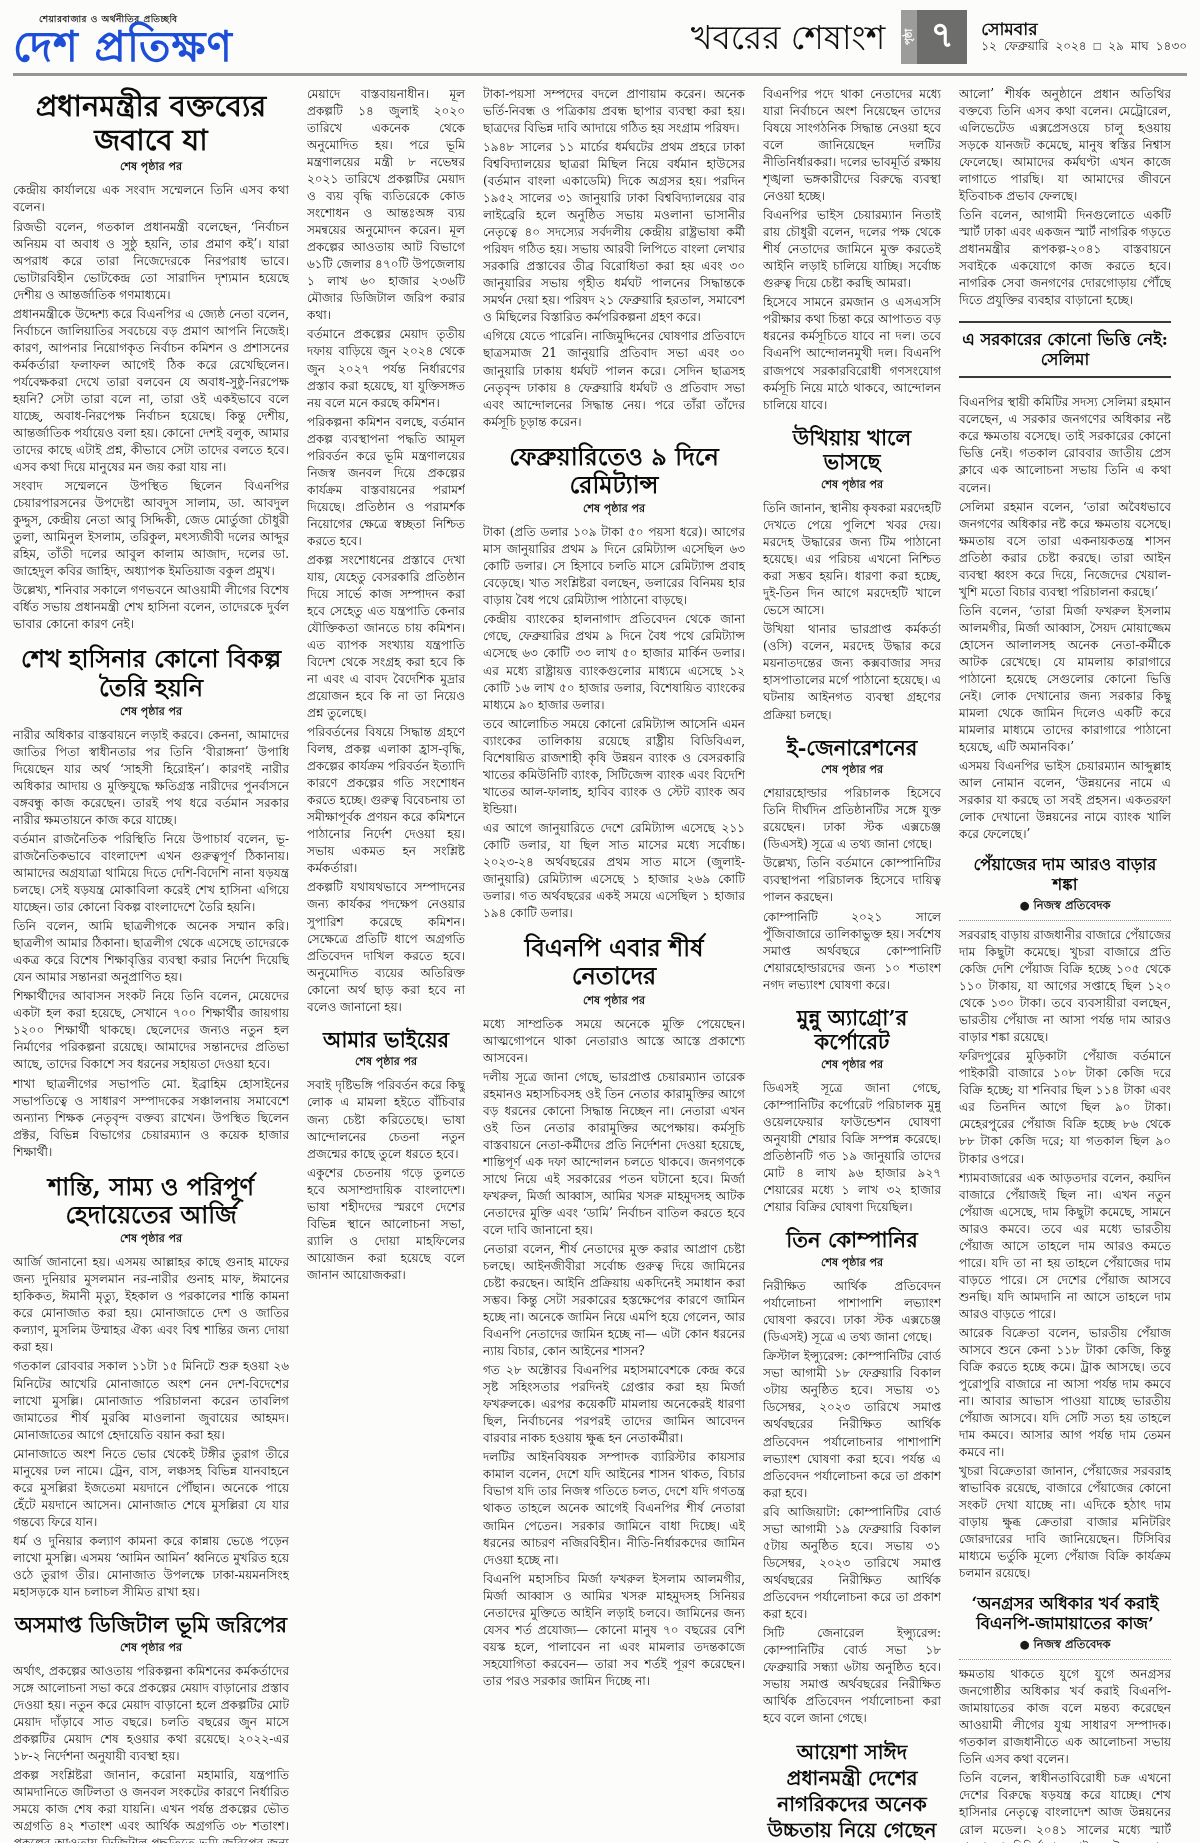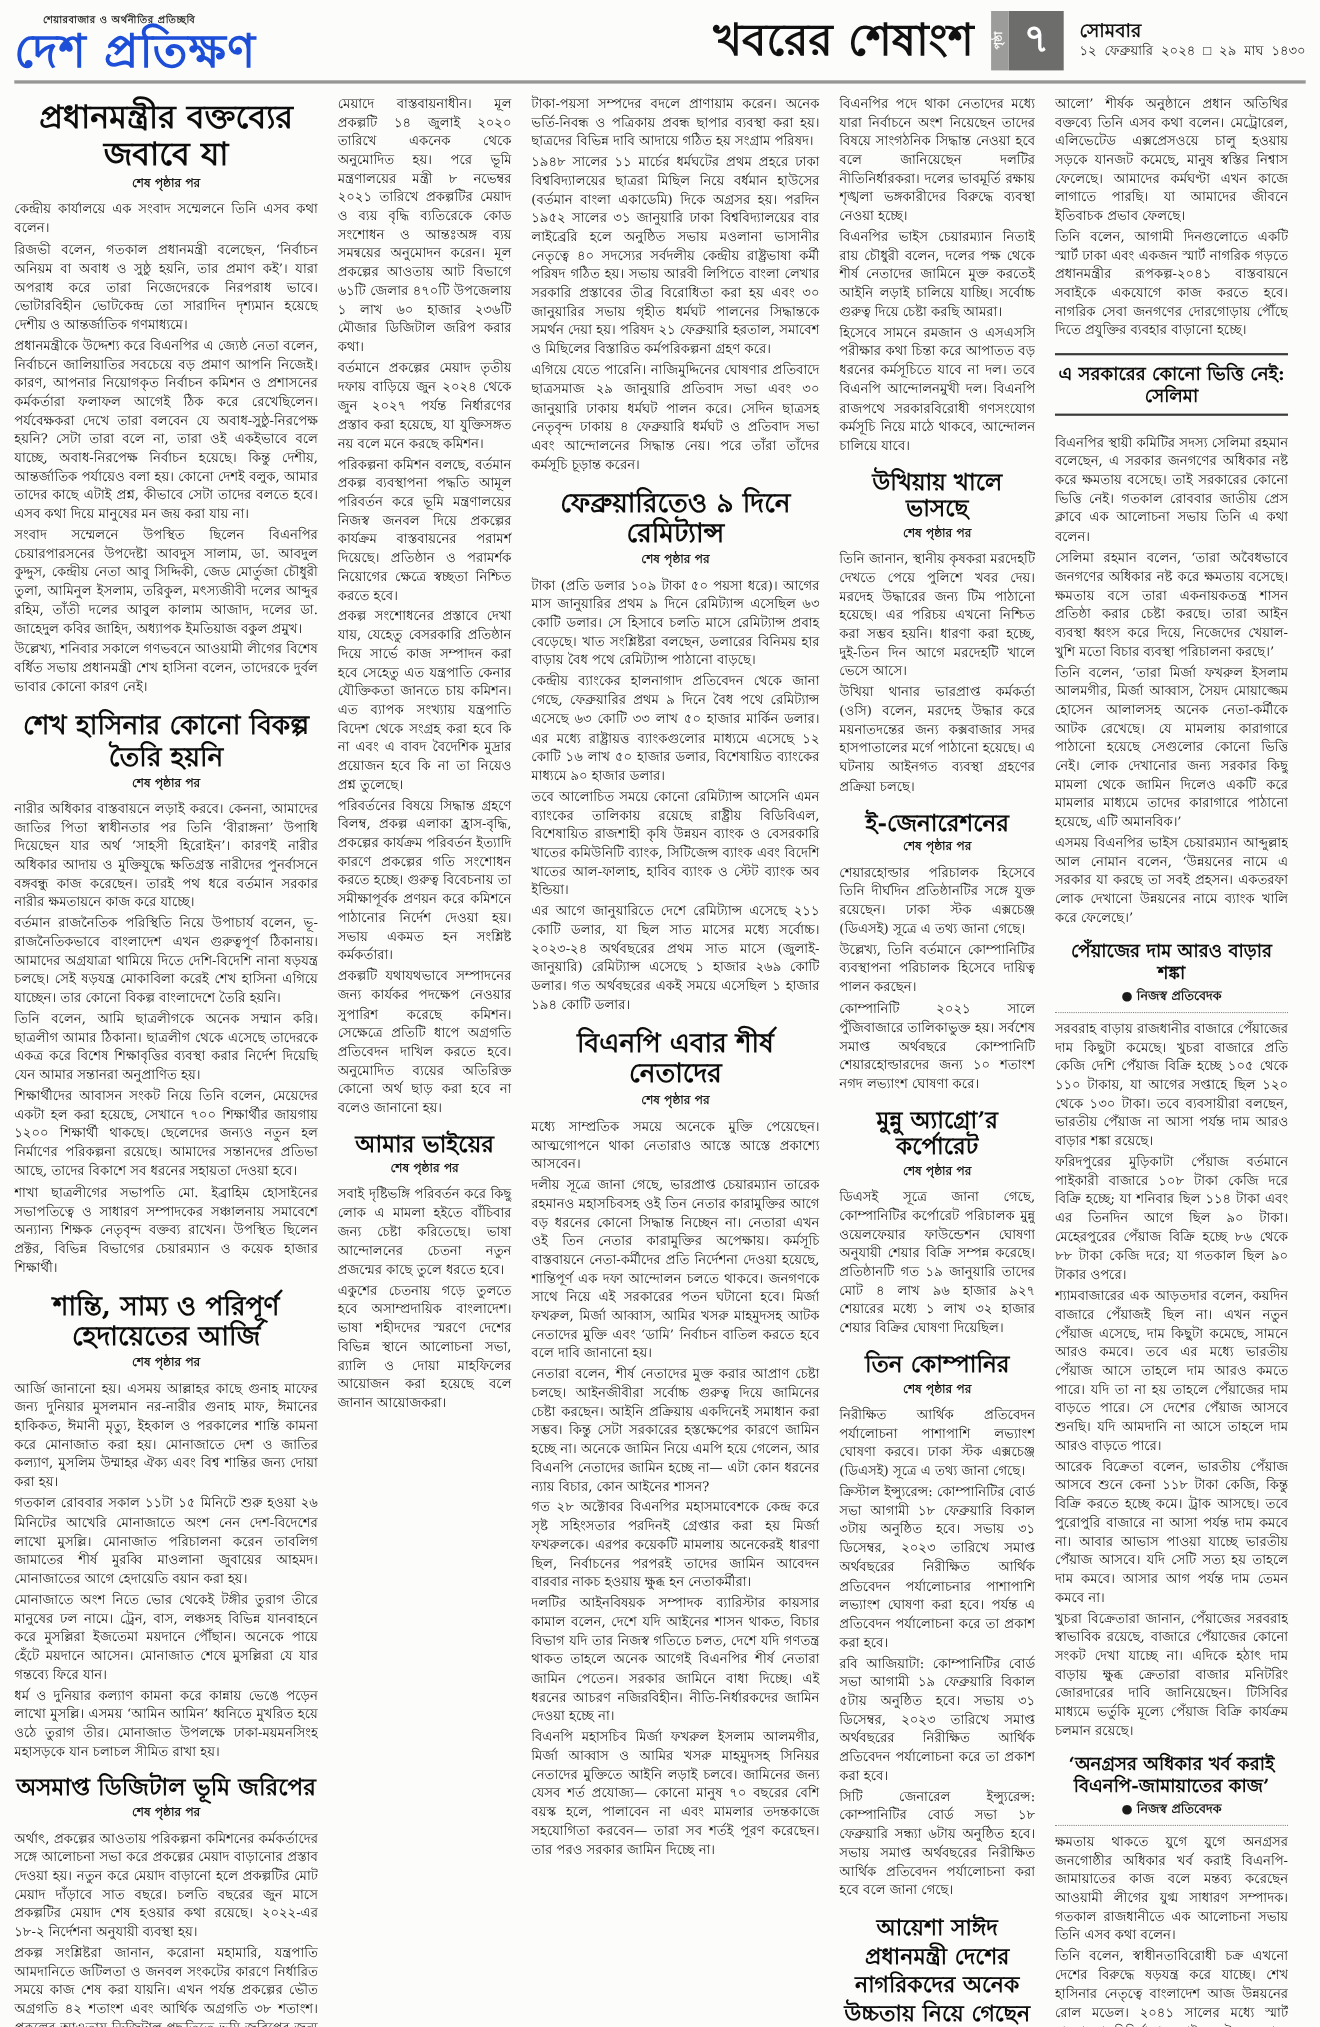--- a/index.html
+++ b/index.html
@@ -9,21 +9,21 @@
     padding:10px 13px 0 13px;
     font-family:"DejaVu Serif", serif;
   }
   
   .masthead{display:flex; align-items:flex-end;}
   .brand{display:flex; flex-direction:column; line-height:1;}
   .brand .tagline{font-size:9px; font-weight:bold; color:#2a2a2a; margin-left:26px; margin-bottom:2px; letter-spacing:.5px;}
   .brand .logo{font-size:42px; font-weight:900; letter-spacing:1px; color:#1d4ed8;}
   .mast-spacer{flex:1;}
   .mast-right{display:flex; align-items:center; gap:10px; padding-bottom:4px;}
-  .section-title{font-size:40px; font-weight:700; color:#111; line-height:1; margin-right:6px;}
+  .section-title{font-size:33px; font-weight:400; color:#111; line-height:1; margin-right:6px;}
   .page-tab{display:flex; height:54px;}
   .page-tab .page-label{
     writing-mode:vertical-rl; transform:rotate(180deg);
     background:#9c9c9a; color:#fff; font-size:10px; font-weight:bold;
     display:flex; align-items:center; justify-content:center; width:16px;
   }
   .page-tab .page-num{
     background:#6d6d6b; color:#fff; width:50px; display:flex;
     align-items:center; justify-content:center; font-size:36px; font-weight:bold;
   }
@@ -141,21 +141,21 @@
             <p>একুশের চেতনায় গড়ে তুলতে হবে অসাম্প্রদায়িক বাংলাদেশ। ভাষা শহীদদের স্মরণে দেশের বিভিন্ন স্থানে আলোচনা সভা, র‌্যালি ও দোয়া মাহফিলের আয়োজন করা হয়েছে বলে জানান আয়োজকরা।</p>
           </div>
       </article>
     </section>
 
     <section class="col c3">
       <article class="cont">
         <div class="body">
             <p>টাকা-পয়সা সম্পদের বদলে প্রাণায়াম করেন। অনেক ভর্তি-নিবন্ধ ও পত্রিকায় প্রবন্ধ ছাপার ব্যবস্থা করা হয়। ছাত্রদের বিভিন্ন দাবি আদায়ে গঠিত হয় সংগ্রাম পরিষদ।</p>
             <p>১৯৪৮ সালের ১১ মার্চের ধর্মঘটের প্রথম প্রহরে ঢাকা বিশ্ববিদ্যালয়ের ছাত্ররা মিছিল নিয়ে বর্ধমান হাউসের (বর্তমান বাংলা একাডেমি) দিকে অগ্রসর হয়। পরদিন ১৯৫২ সালের ৩১ জানুয়ারি ঢাকা বিশ্ববিদ্যালয়ের বার লাইব্রেরি হলে অনুষ্ঠিত সভায় মওলানা ভাসানীর নেতৃত্বে ৪০ সদস্যের সর্বদলীয় কেন্দ্রীয় রাষ্ট্রভাষা কর্মী পরিষদ গঠিত হয়। সভায় আরবী লিপিতে বাংলা লেখার সরকারি প্রস্তাবের তীব্র বিরোধিতা করা হয় এবং ৩০ জানুয়ারির সভায় গৃহীত ধর্মঘট পালনের সিদ্ধান্তকে সমর্থন দেয়া হয়। পরিষদ ২১ ফেব্রুয়ারি হরতাল, সমাবেশ ও মিছিলের বিস্তারিত কর্মপরিকল্পনা গ্রহণ করে।</p>
-            <p>এগিয়ে যেতে পারেনি। নাজিমুদ্দিনের ঘোষণার প্রতিবাদে ছাত্রসমাজ ২৯ জানুয়ারি প্রতিবাদ সভা এবং ৩০ জানুয়ারি ঢাকায় ধর্মঘট পালন করে। সেদিন ছাত্রসহ নেতৃবৃন্দ ঢাকায় ৪ ফেব্রুয়ারি ধর্মঘট ও প্রতিবাদ সভা এবং আন্দোলনের সিদ্ধান্ত নেয়। পরে তাঁরা তাঁদের কর্মসূচি চূড়ান্ত করেন।</p>
+            <p>এগিয়ে যেতে পারেনি। নাজিমুদ্দিনের ঘোষণার প্রতিবাদে ছাত্রসমাজ 21 জানুয়ারি প্রতিবাদ সভা এবং ৩০ জানুয়ারি ঢাকায় ধর্মঘট পালন করে। সেদিন ছাত্রসহ নেতৃবৃন্দ ঢাকায় ৪ ফেব্রুয়ারি ধর্মঘট ও প্রতিবাদ সভা এবং আন্দোলনের সিদ্ধান্ত নেয়। পরে তাঁরা তাঁদের কর্মসূচি চূড়ান্ত করেন।</p>
           </div>
       </article>
       <article>
         <h2 class="headline h-lg">ফেব্রুয়ারিতেও ৯ দিনে রেমিট্যান্স</h2>
         <div class="kicker">শেষ পৃষ্ঠার পর</div>
         <div class="body">
             <p>টাকা (প্রতি ডলার ১০৯ টাকা ৫০ পয়সা ধরে)। আগের মাস জানুয়ারির প্রথম ৯ দিনে রেমিট্যান্স এসেছিল ৬৩ কোটি ডলার। সে হিসাবে চলতি মাসে রেমিট্যান্স প্রবাহ বেড়েছে। খাত সংশ্লিষ্টরা বলছেন, ডলারের বিনিময় হার বাড়ায় বৈধ পথে রেমিট্যান্স পাঠানো বাড়ছে।</p>
             <p>কেন্দ্রীয় ব্যাংকের হালনাগাদ প্রতিবেদন থেকে জানা গেছে, ফেব্রুয়ারির প্রথম ৯ দিনে বৈধ পথে রেমিট্যান্স এসেছে ৬৩ কোটি ৩৩ লাখ ৫০ হাজার মার্কিন ডলার। এর মধ্যে রাষ্ট্রায়ত্ত ব্যাংকগুলোর মাধ্যমে এসেছে ১২ কোটি ১৬ লাখ ৫০ হাজার ডলার, বিশেষায়িত ব্যাংকের মাধ্যমে ৯০ হাজার ডলার।</p>
             <p>তবে আলোচিত সময়ে কোনো রেমিট্যান্স আসেনি এমন ব্যাংকের তালিকায় রয়েছে রাষ্ট্রীয় বিডিবিএল, বিশেষায়িত রাজশাহী কৃষি উন্নয়ন ব্যাংক ও বেসরকারি খাতের কমিউনিটি ব্যাংক, সিটিজেন্স ব্যাংক এবং বিদেশি খাতের আল-ফালাহ, হাবিব ব্যাংক ও স্টেট ব্যাংক অব ইন্ডিয়া।</p>
             <p>এর আগে জানুয়ারিতে দেশে রেমিট্যান্স এসেছে ২১১ কোটি ডলার, যা ছিল সাত মাসের মধ্যে সর্বোচ্চ। ২০২৩-২৪ অর্থবছরের প্রথম সাত মাসে (জুলাই-জানুয়ারি) রেমিট্যান্স এসেছে ১ হাজার ২৬৯ কোটি ডলার। গত অর্থবছরের একই সময়ে এসেছিল ১ হাজার ১৯৪ কোটি ডলার।</p>

